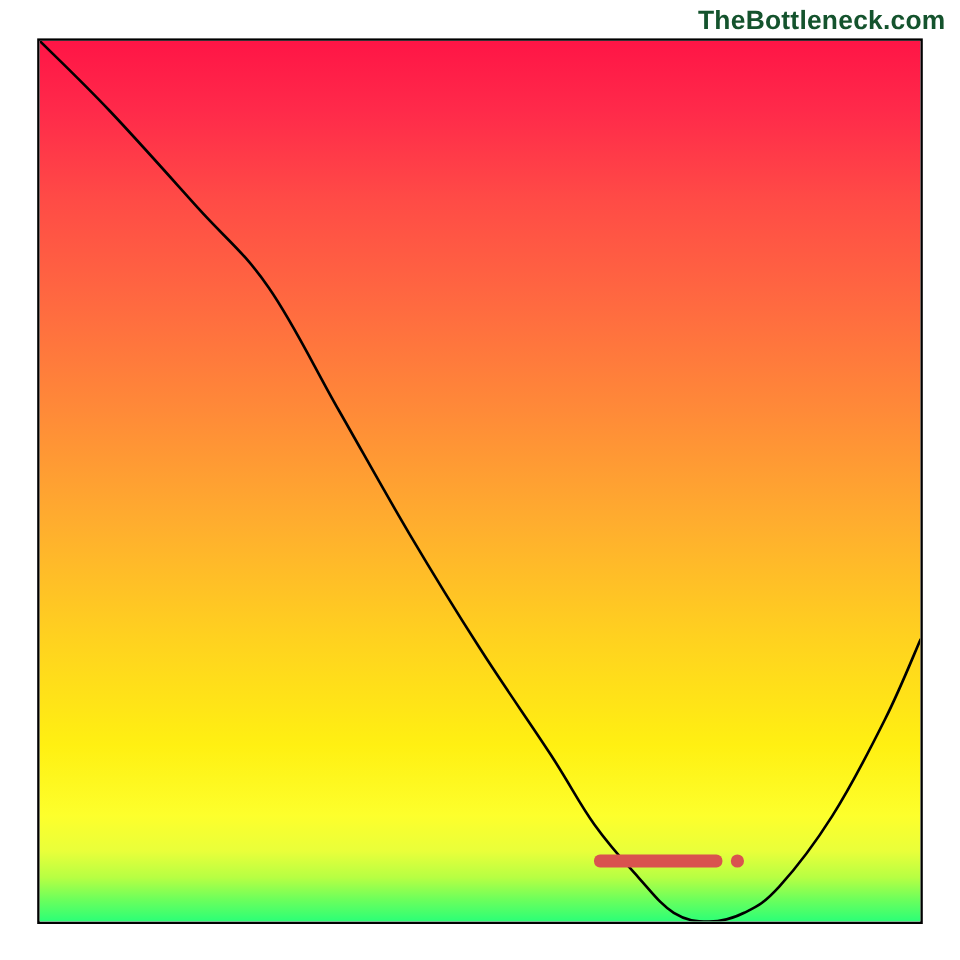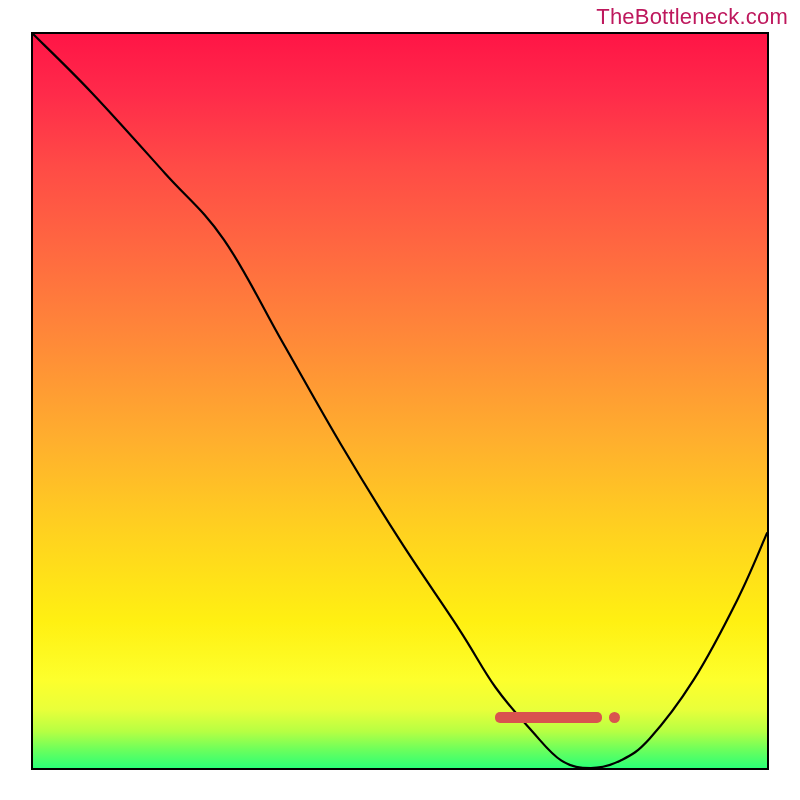--- a/index.html
+++ b/index.html
@@ -14,22 +14,22 @@
   .stage {
     position: relative;
     width: 800px;
     height: 800px;
   }
   .watermark {
     position: absolute;
     top: 4px;
     right: 12px;
     font-size: 22px;
-    font-weight: 400;
-    color: #be185d;
+    font-weight: 700;
+    color: #14532d;
     letter-spacing: 0.2px;
   }
   .plot-frame {
     position: absolute;
     left: 31px;
     top: 32px;
     width: 738px;
     height: 738px;
     border: 2px solid #000;
     box-sizing: border-box;

